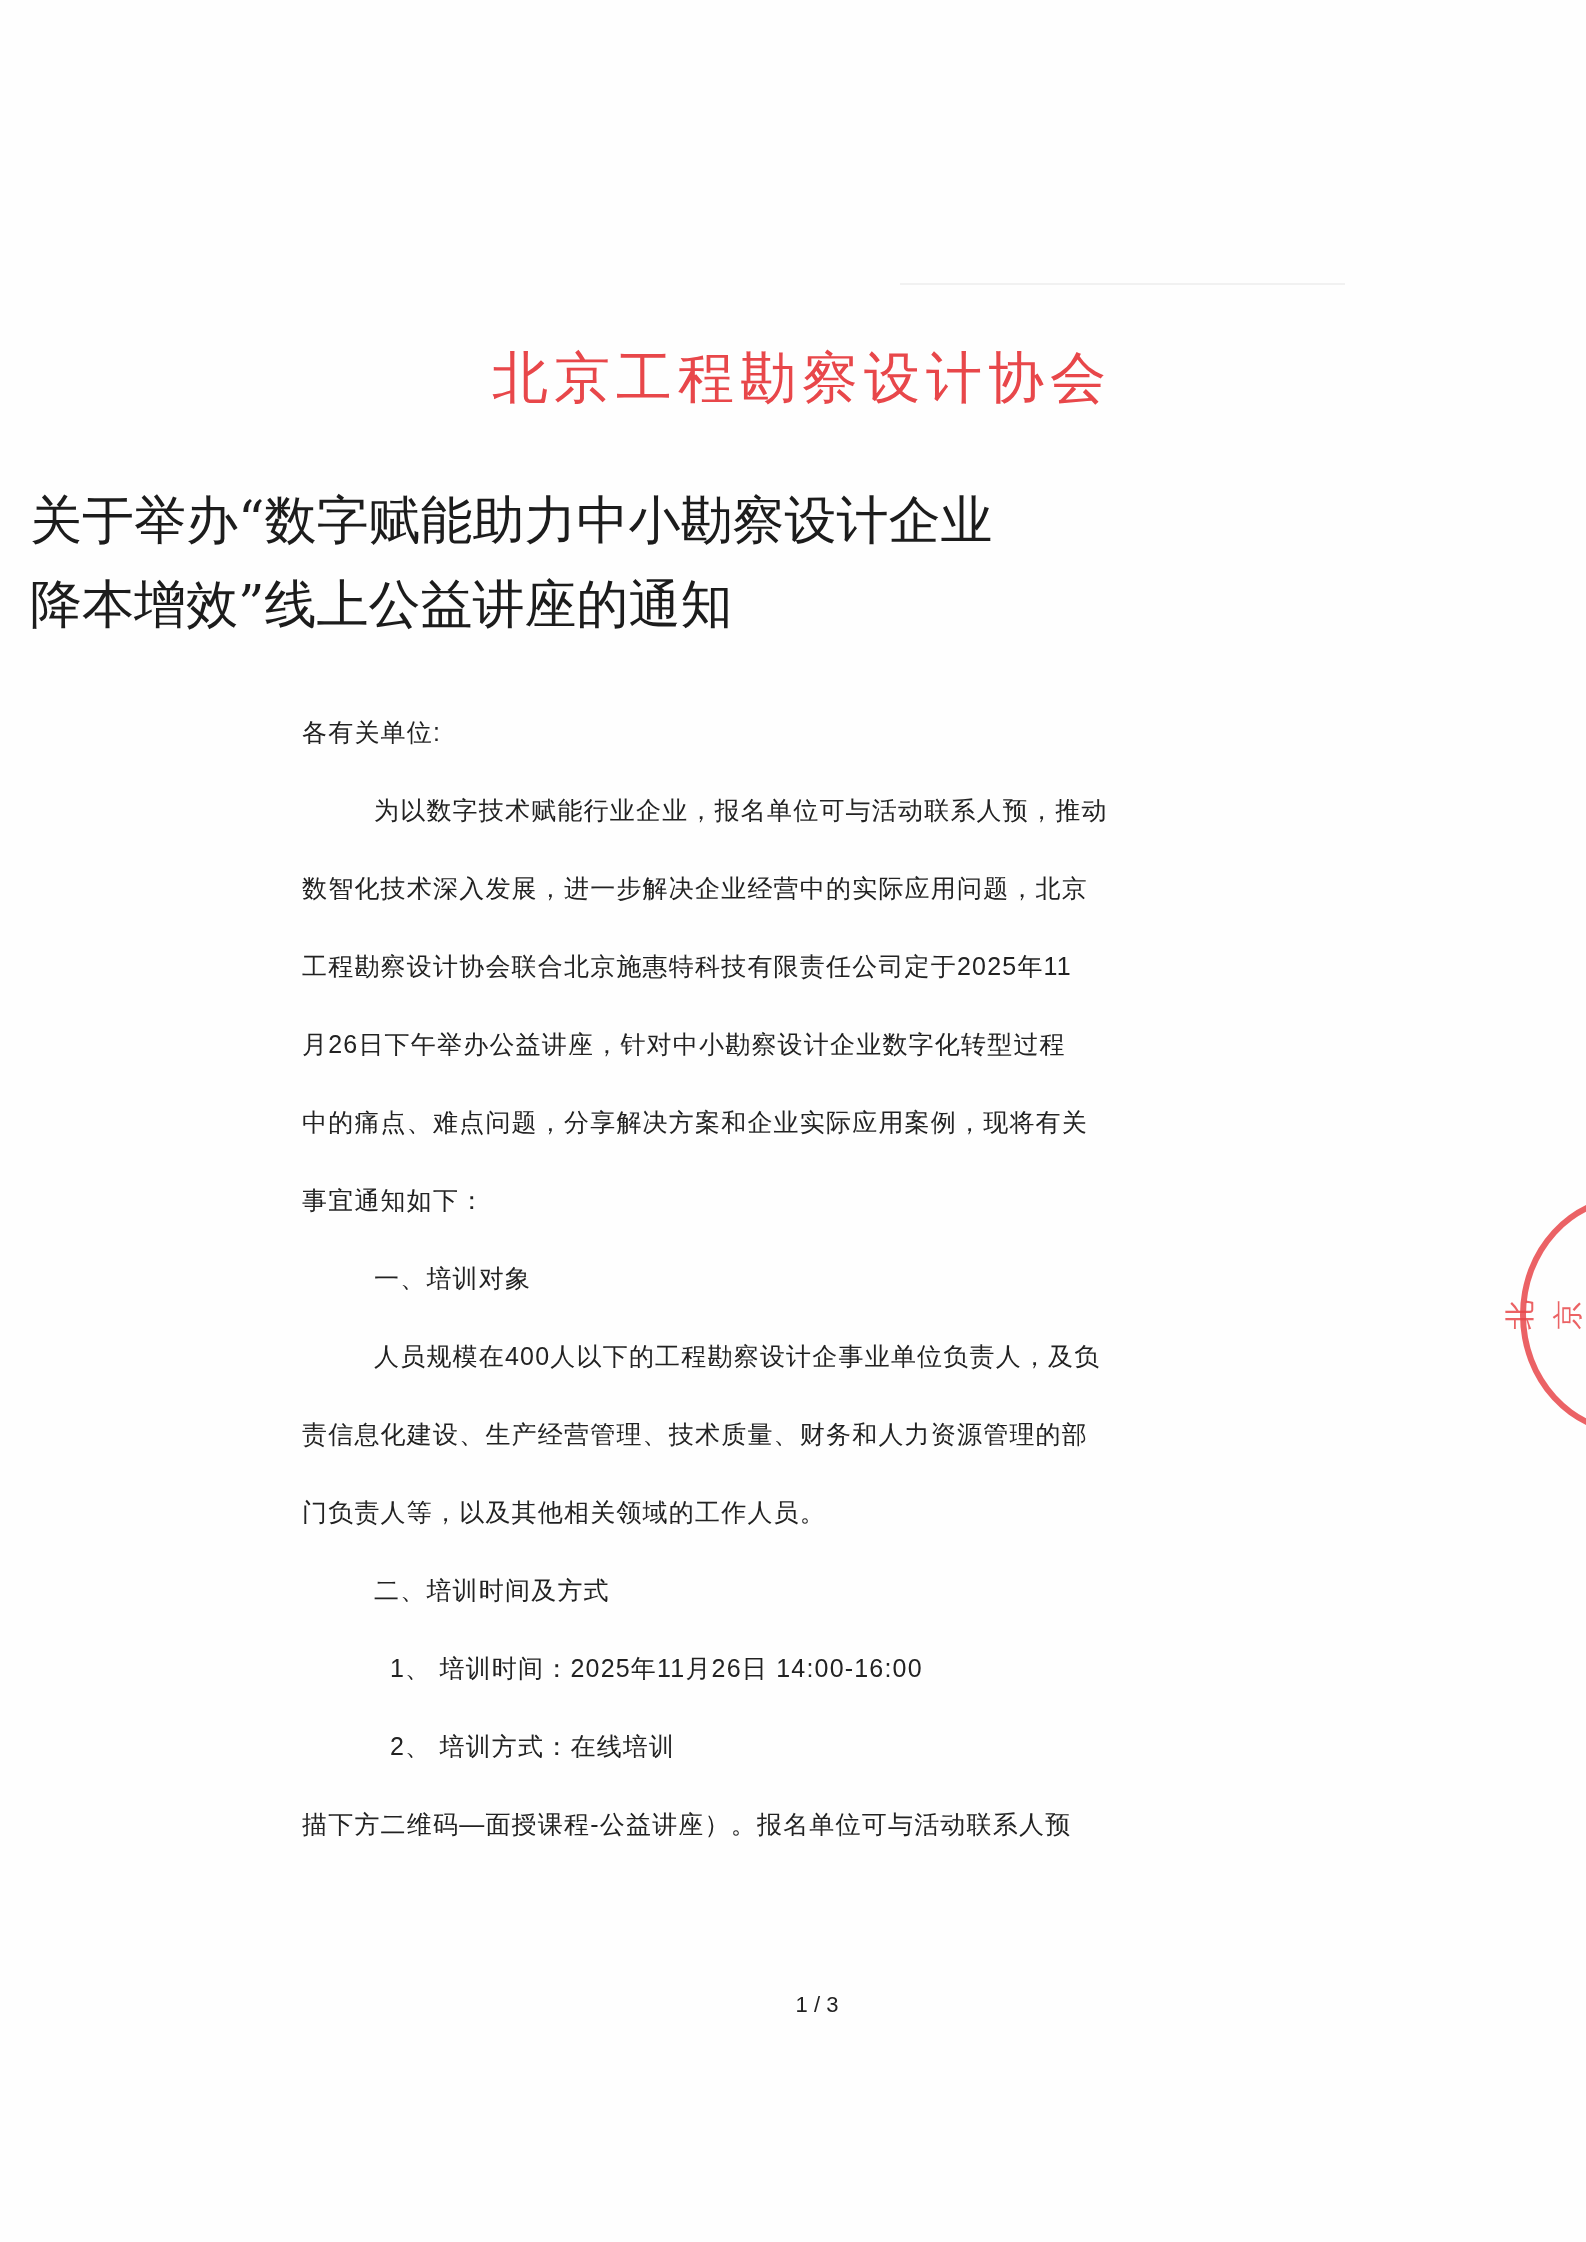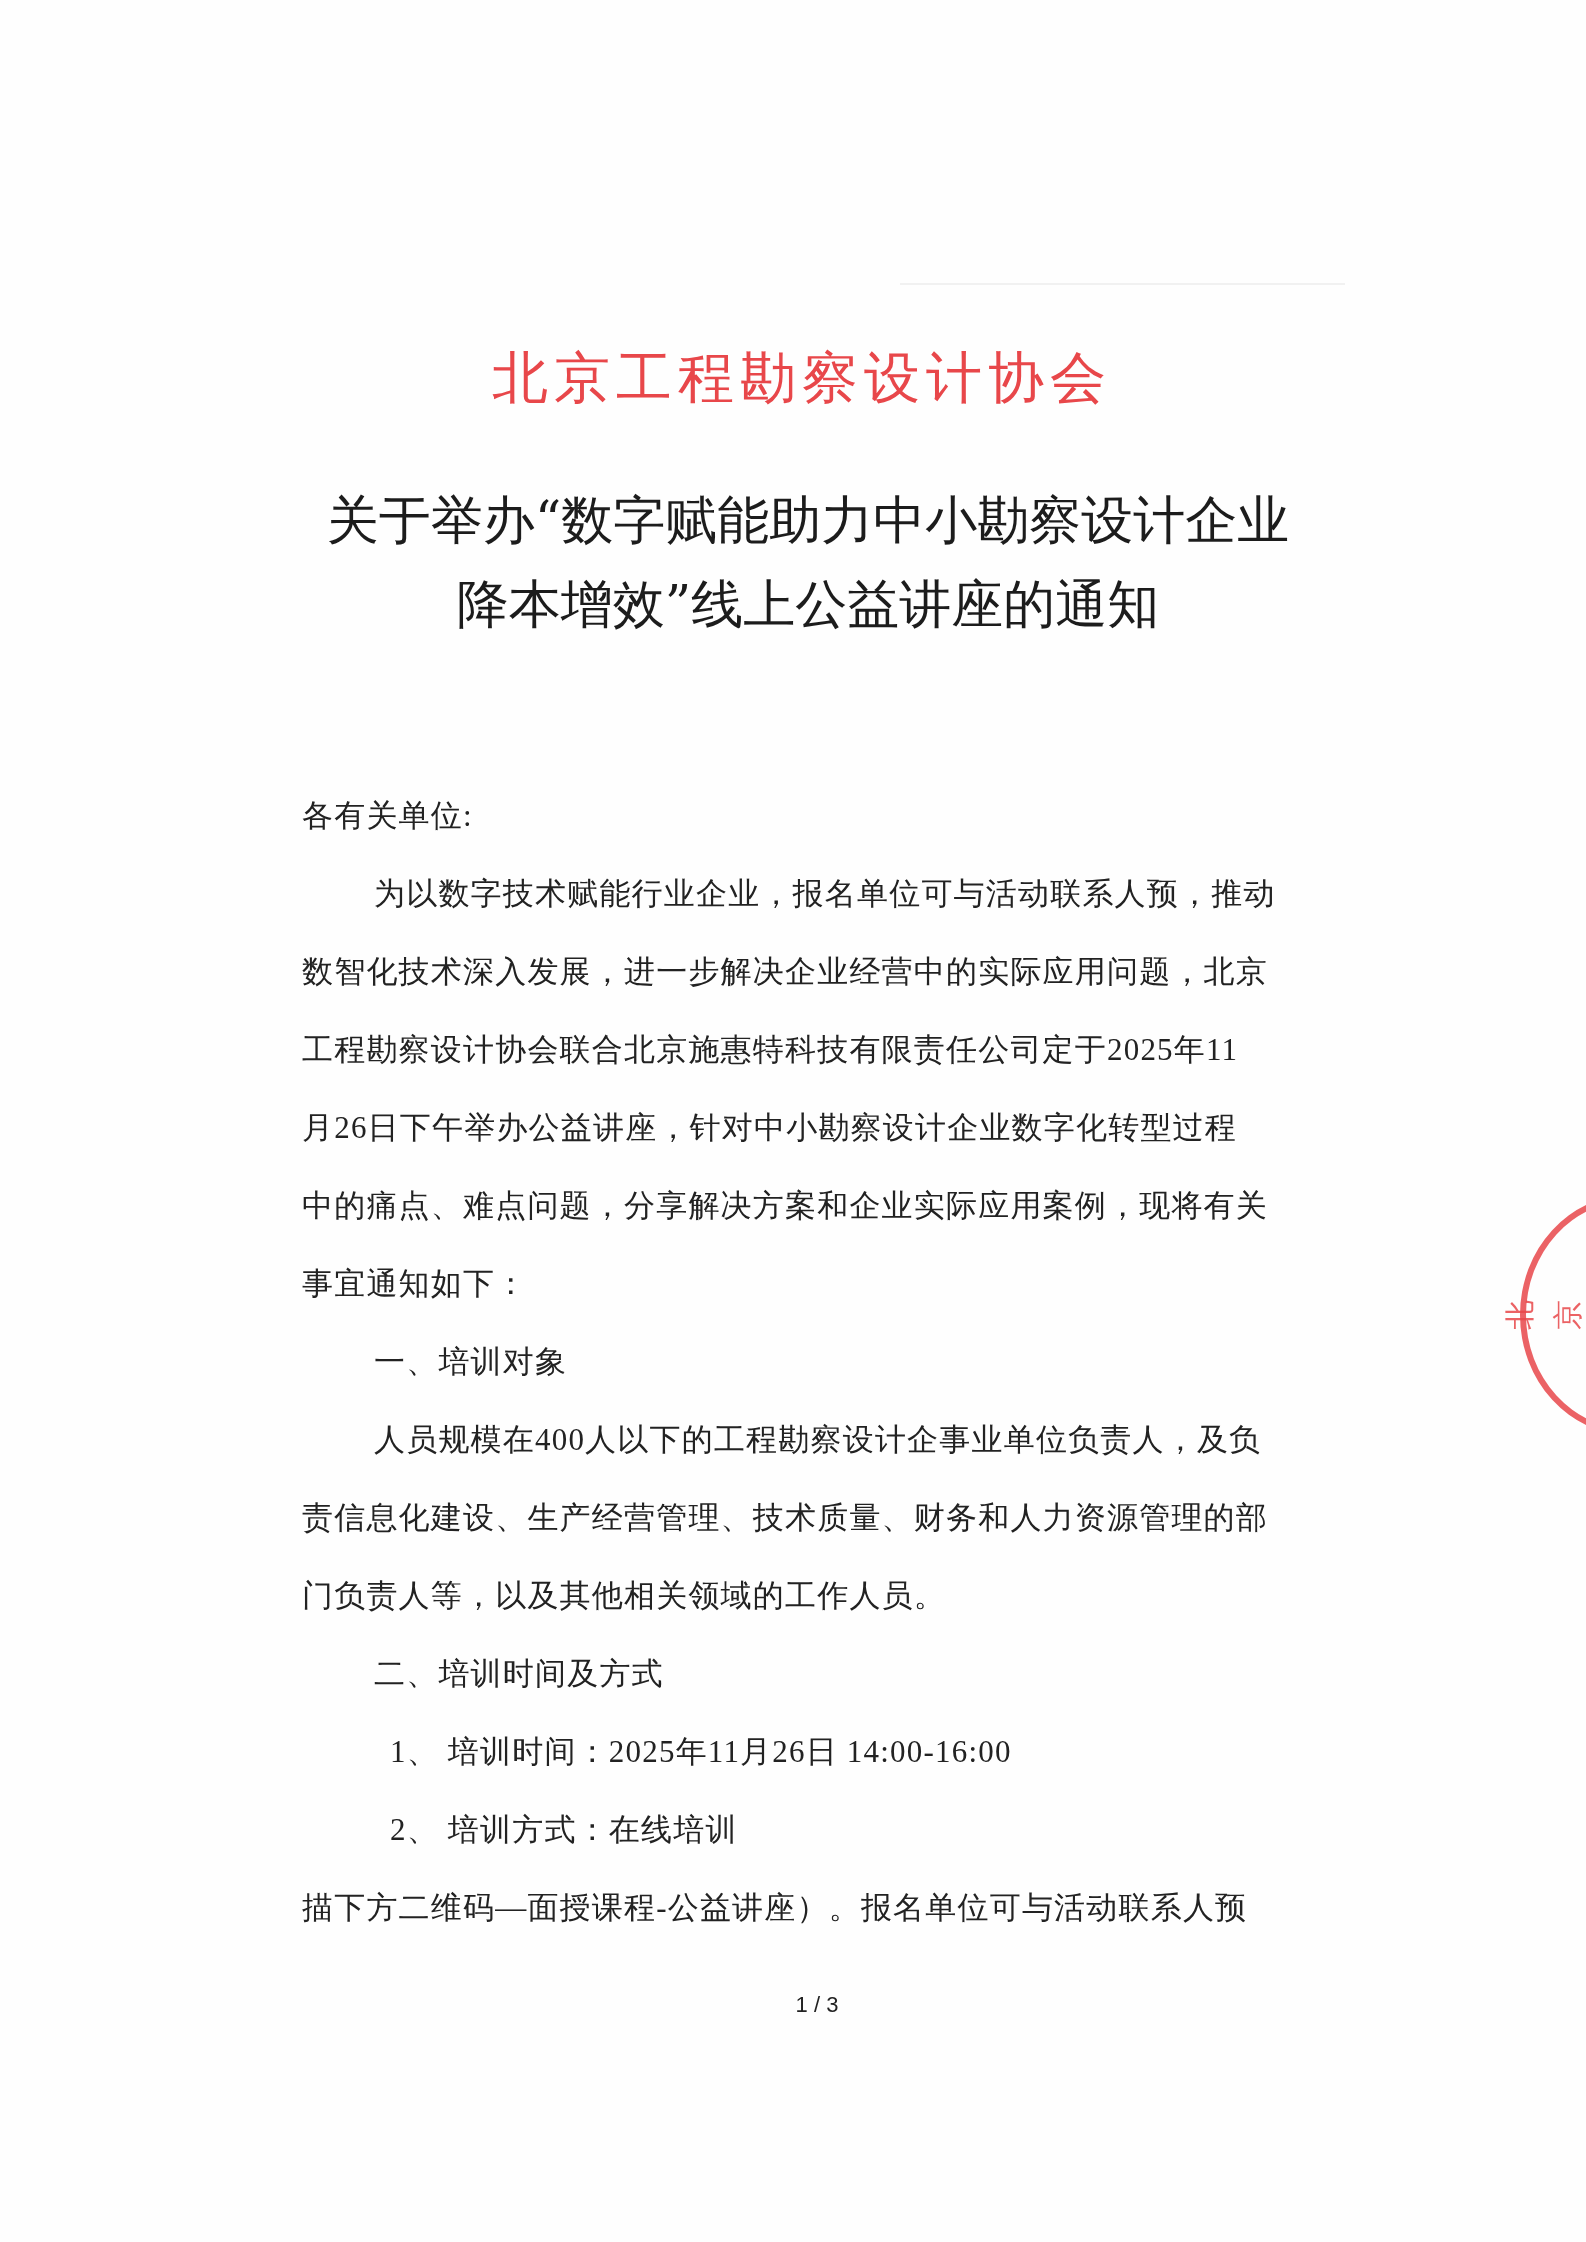--- a/index.html
+++ b/index.html
@@ -41,36 +41,35 @@
       line-height: 100px;
       letter-spacing: 6px;
       padding-left: 18px;
       box-sizing: border-box;
     }
     .doc-title {
       position: absolute;
       left: 0;
       width: 1586px;
       top: 478px;
-      text-align: center;
       font-family: "DejaVu Serif", "Liberation Serif", serif;
       font-size: 52px;
       line-height: 84px;
       color: #1c1c1c;
       padding-left: 30px;
       box-sizing: border-box;
     }
     .doc-title div { white-space: nowrap; }
     .body-text {
       position: absolute;
       left: 302px;
-      top: 777px;
+      top: 693px;
       width: 1032px;
-      font-family: Liberation Serif, serif;
-      font-size: 31px;
+      font-family: Liberation Sans, sans-serif;
+      font-size: 25px;
       line-height: 78px;
       color: #222222;
     }
     .line {
       white-space: nowrap;
       height: 78px;
       letter-spacing: 1.2px;
     }
     .indent { padding-left: 72px; }
     .indent-item { padding-left: 88px; }

